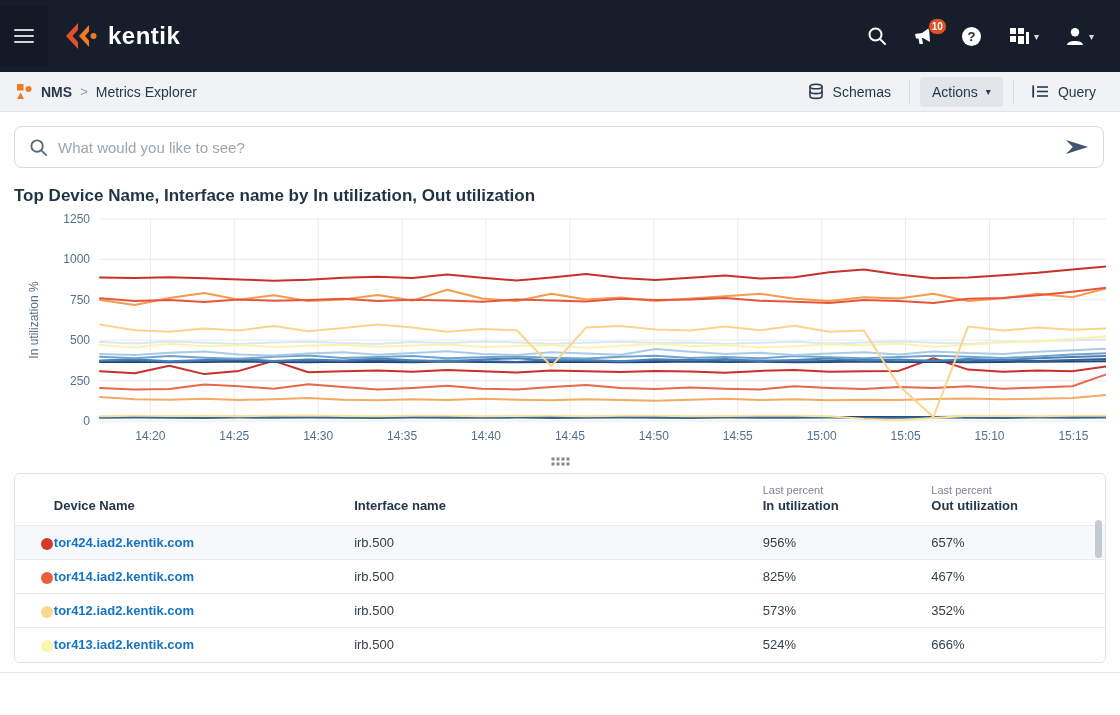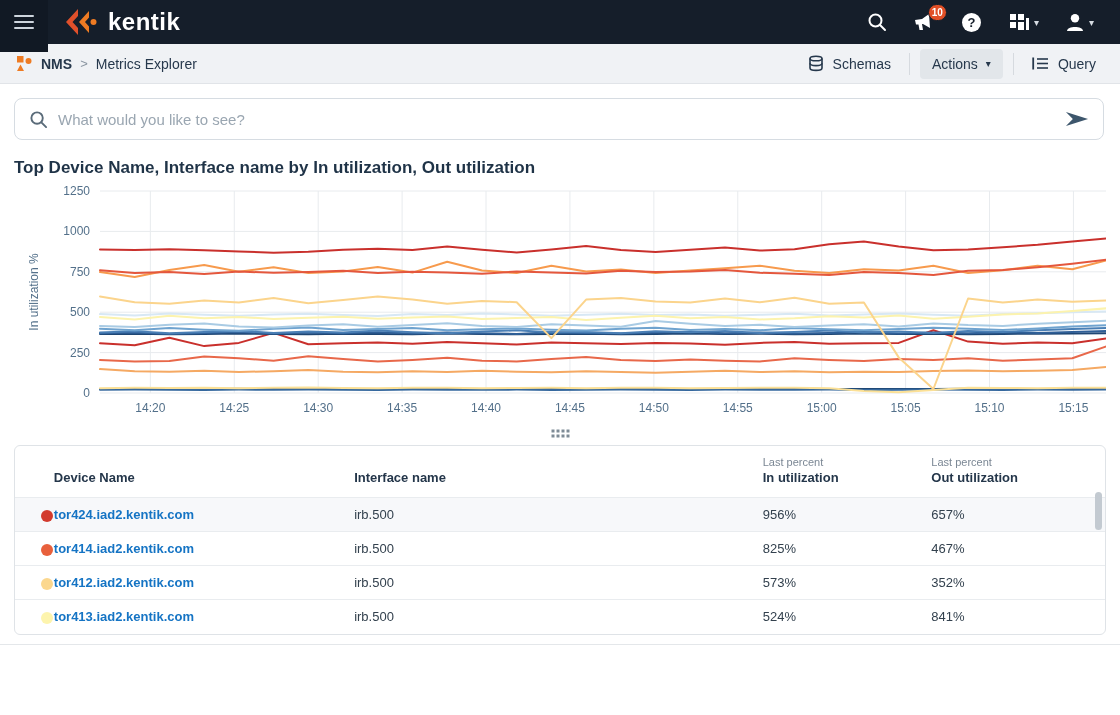--- a/index.html
+++ b/index.html
@@ -1,20 +1,20 @@
 <!DOCTYPE html>
 <html><head>
 <meta charset="utf-8">
 <style>
   * { margin:0; padding:0; box-sizing:border-box; }
   html,body { width:1120px; height:715px; background:#fff;
     font-family:"Liberation Sans", sans-serif; overflow:hidden; }
 
   
-  .navbar { height:44px; background:#151e2a; display:flex; align-items:center; position:relative; }
+  .navbar { height:72px; background:#151e2a; display:flex; align-items:center; position:relative; }
   .nav-left-block { width:48px; height:60px; background:#111924; display:flex; align-items:center; justify-content:center; cursor:pointer; }
   .hamburger { width:20px; }
   .hamburger span { display:block; height:2px; background:#cdd5dd; margin:4px 0; border-radius:1px; }
   .logo { display:flex; align-items:center; margin-left:14px; gap:8px; }
   .logo-text { color:#fff; font-size:24px; font-weight:bold; letter-spacing:.5px; }
   .nav-spacer { flex:1; }
   .nav-icons { display:flex; align-items:center; gap:26px; margin-right:26px;justify-content:space-between; }
   .nav-icon { position:relative; display:flex; align-items:center; gap:4px; cursor:pointer; }
   .badge { position:absolute; top:-8px; right:-12px; min-width:17px; height:17px; background:#e14f26;
     border-radius:9px; color:#fff; font-size:10px; font-weight:bold; display:flex; align-items:center;
@@ -314,20 +314,20 @@
           <td><a class="device-link" href="#">tor412.iad2.kentik.com</a></td>
           <td>irb.500</td>
           <td class="num">573%</td>
           <td class="num pad-r">352%</td>
         </tr>
         <tr>
           <td class="dot-cell"><span class="series-dot" style="background: rgb(253, 244, 173);"></span></td>
           <td><a class="device-link" href="#">tor413.iad2.kentik.com</a></td>
           <td>irb.500</td>
           <td class="num">524%</td>
-          <td class="num pad-r">841%</td>
+          <td class="num pad-r">666%</td>
         </tr>
       </tbody>
   </table>
   <div class="scroll-thumb"></div>
 </div>
 
 <hr class="bottom-rule">
 
 </body></html>

